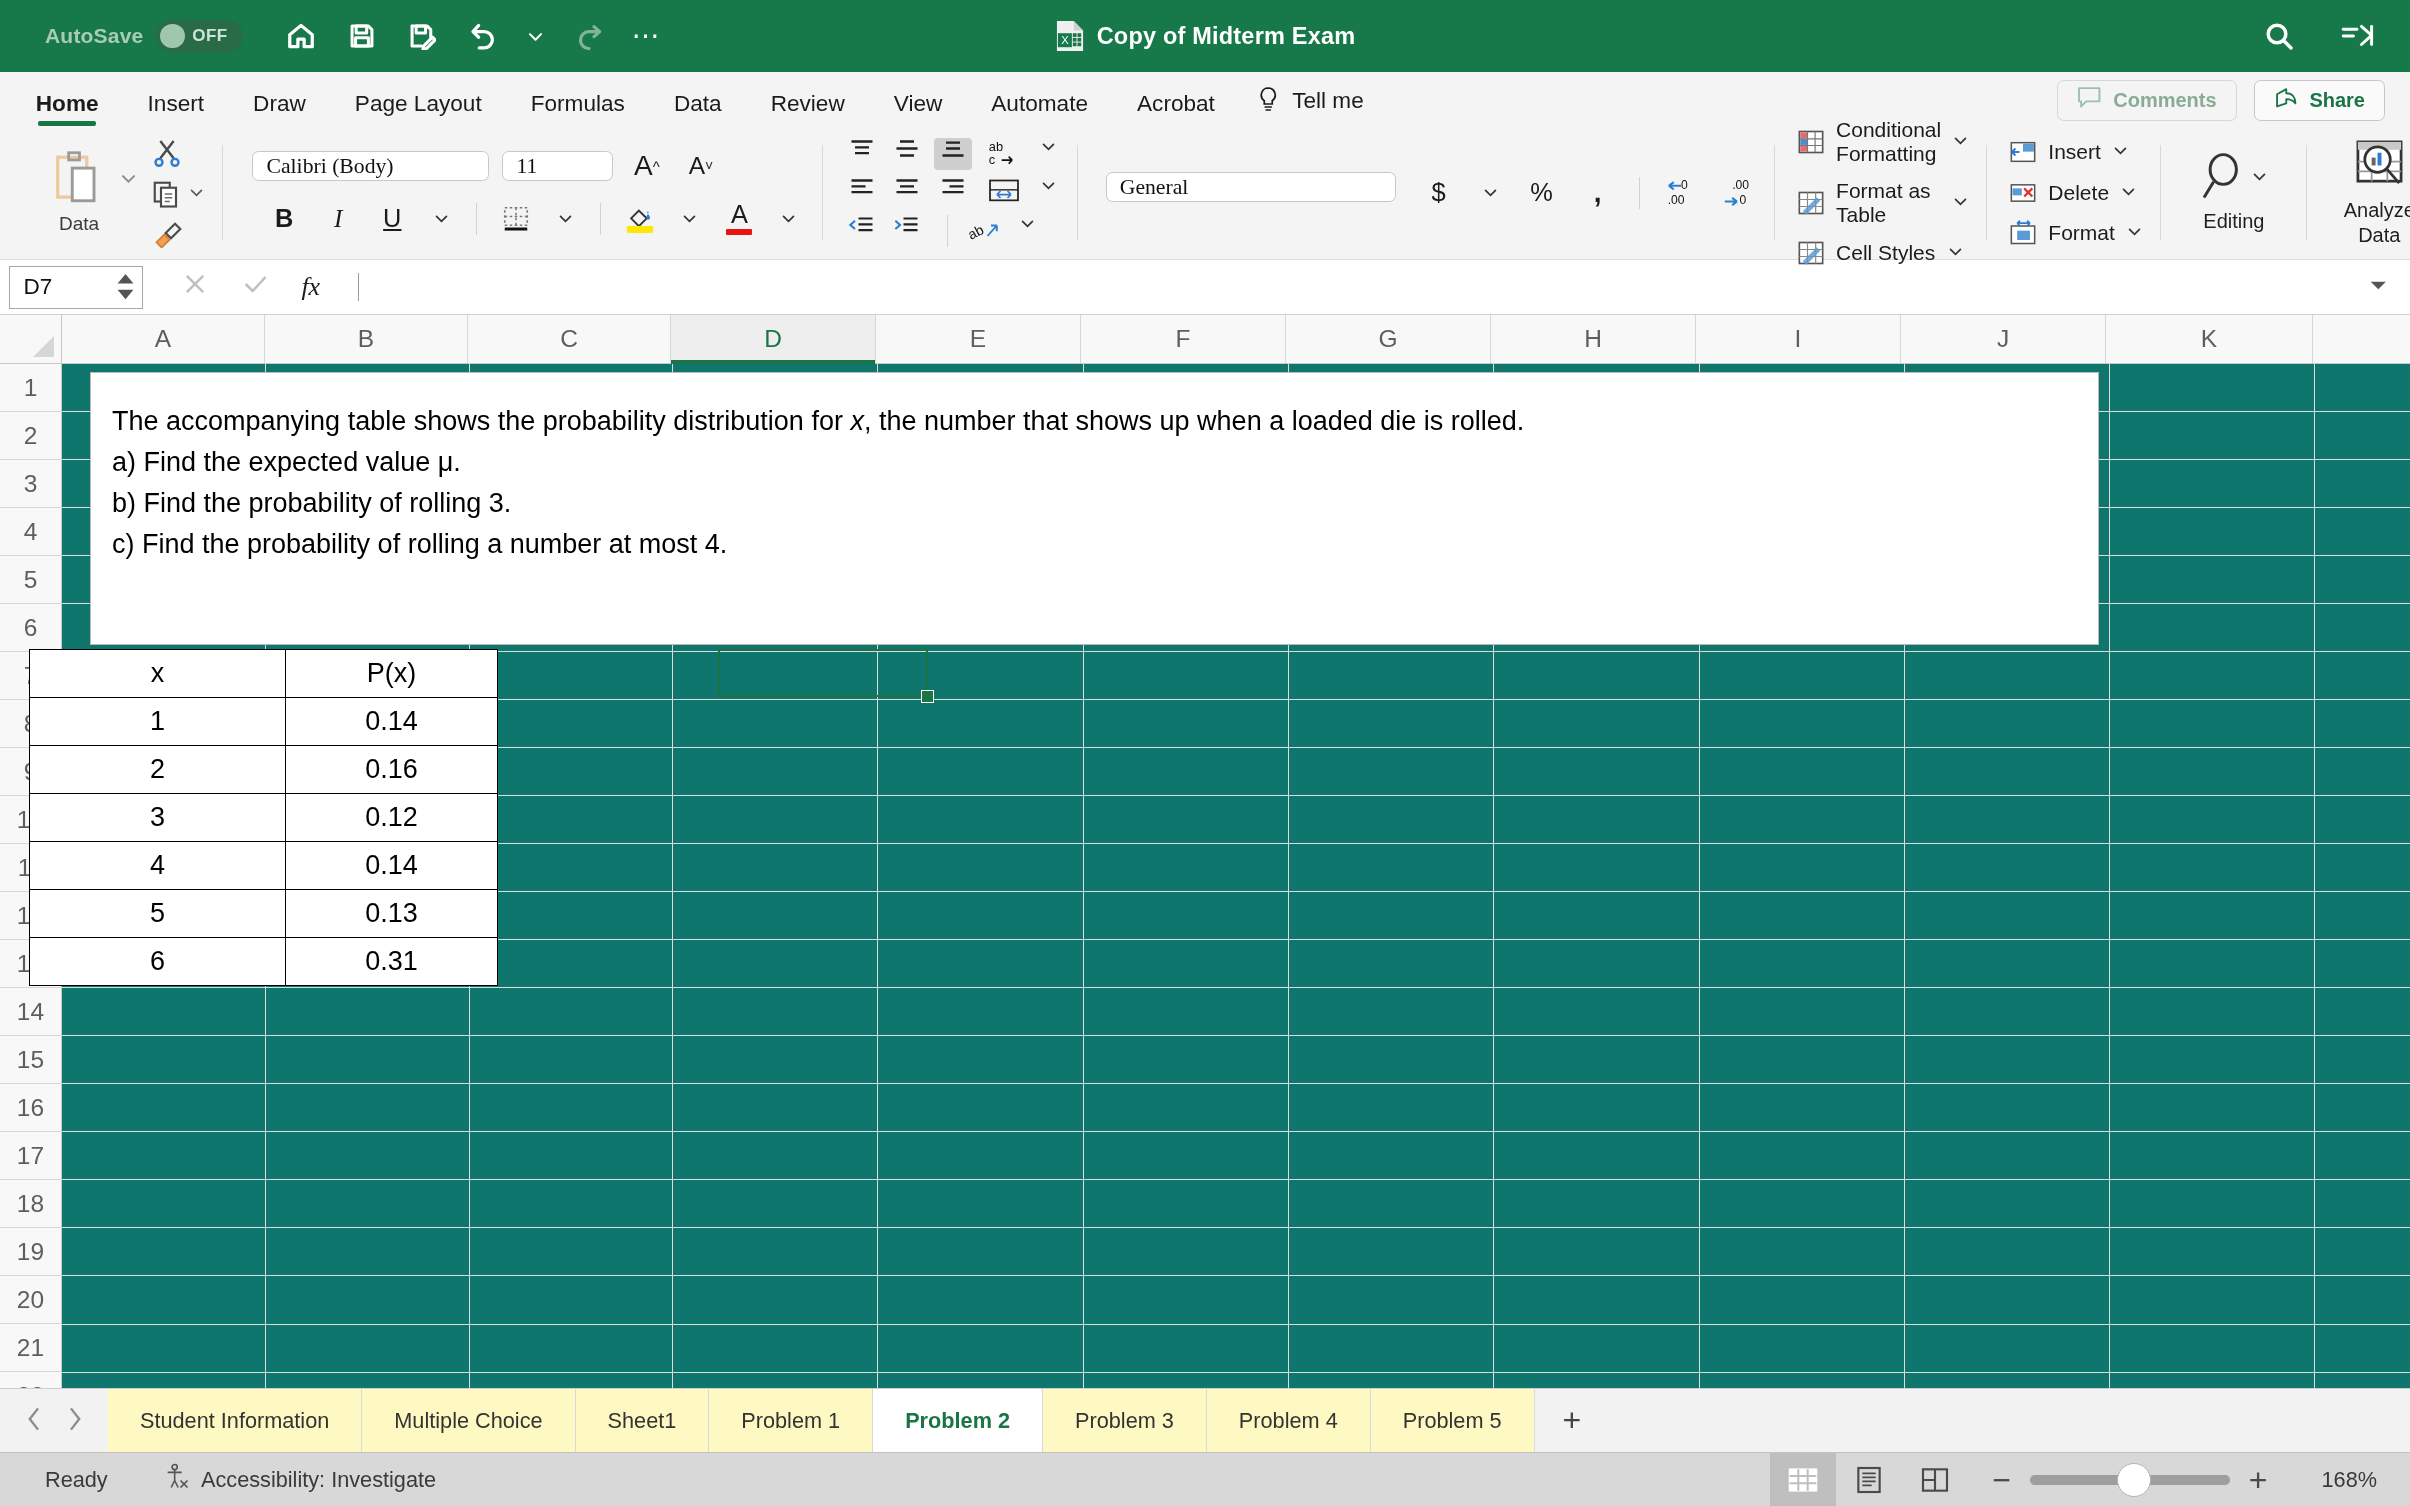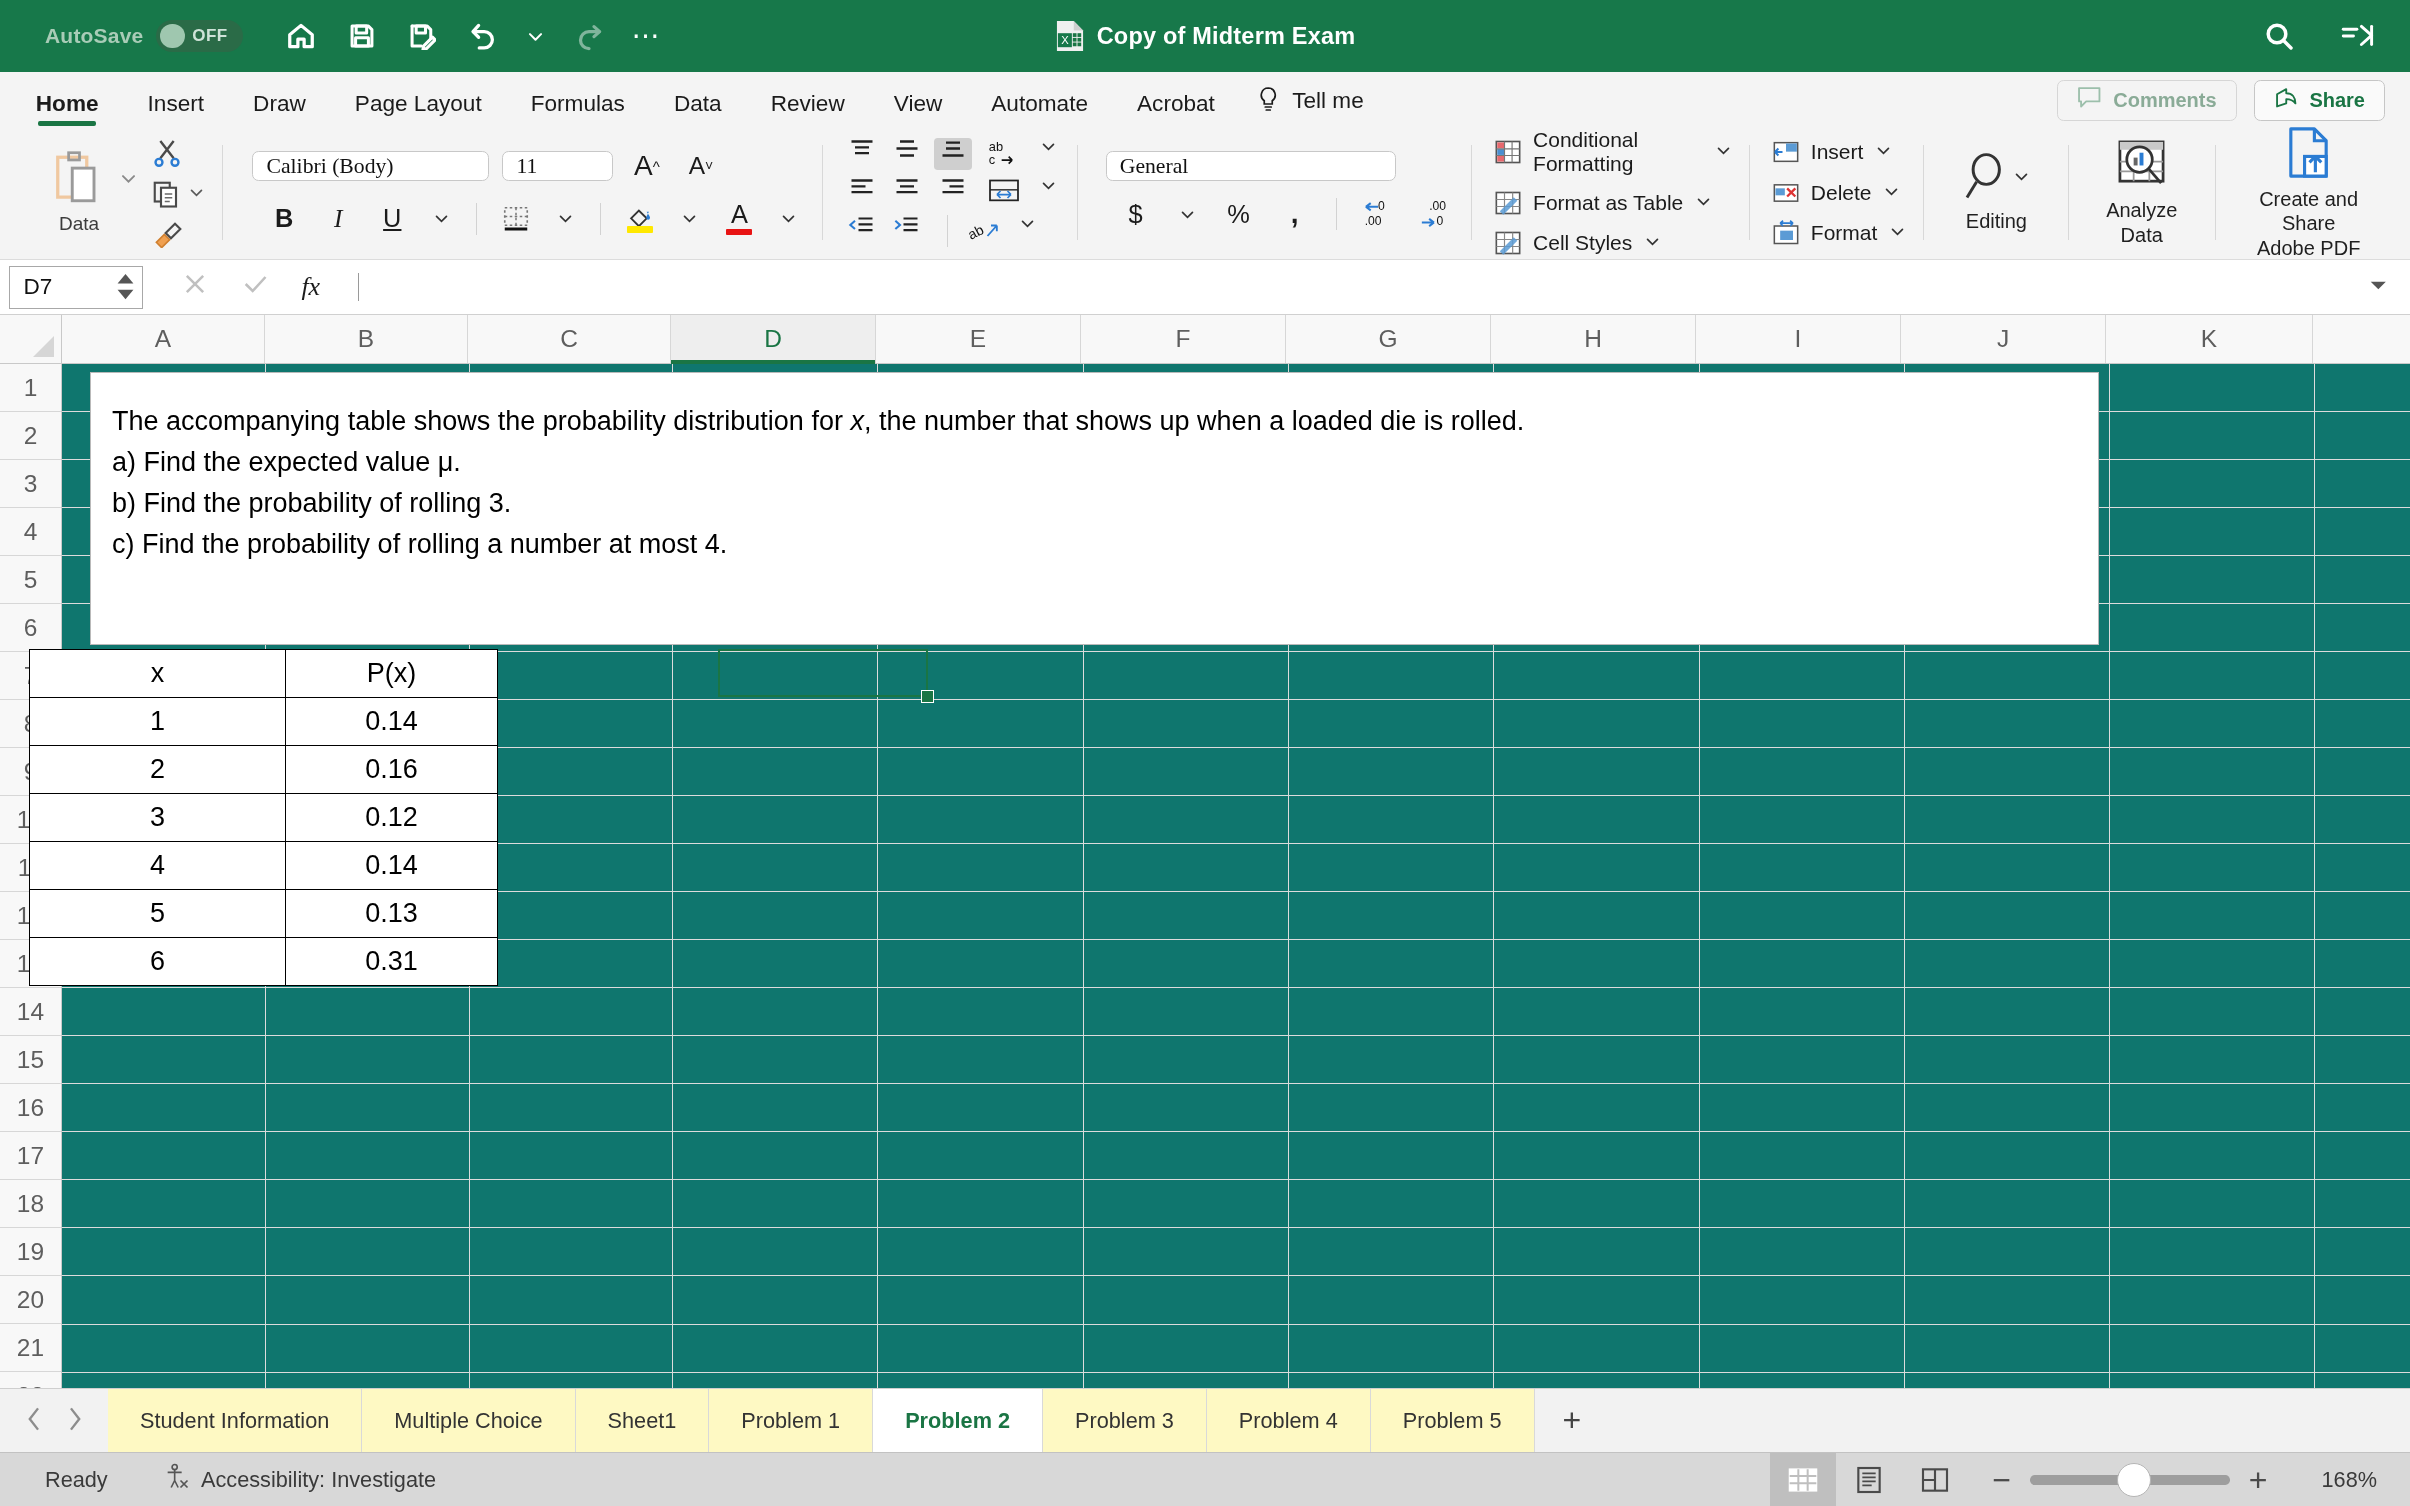--- a/index.html
+++ b/index.html
@@ -98,21 +98,21 @@
   .undl { text-decoration:underline; }
   .divline { width:0.9px; height:32px; background:#d2d2d2; margin:0 5.6px; }
   .swatch { width:26px;height:6.6px;border-radius:0.9px; margin-top:-2.8px;}
 
   
   .align-col { display:flex; flex-direction:column; gap:6.6px; }
   .abtn { width:38px;height:32px; display:flex;align-items:flex-start;justify-content:center; border-radius:3.8px;}
   .abtn.on { background:#cfcfcf; }
 
   
-  .num-col { display:flex; flex-direction:column; gap:13px; margin-left:3.8px;}
+  .num-col { display:flex; flex-direction:row; gap:13px; margin-left:3.8px;}
   .numrow { display:flex; align-items:center; gap:15px; }
 
   
   .styles-col { display:flex; flex-direction:column; gap:12.2px; }
   .srow { display:flex; align-items:center; gap:11.3px; font-size:21px; color:#1b1b1b; }
   .icon20 { width:28px; height:28px; flex:0 0 28px; }
 
   
   .cells-col { display:flex; flex-direction:column; gap:12.2px; }
 

